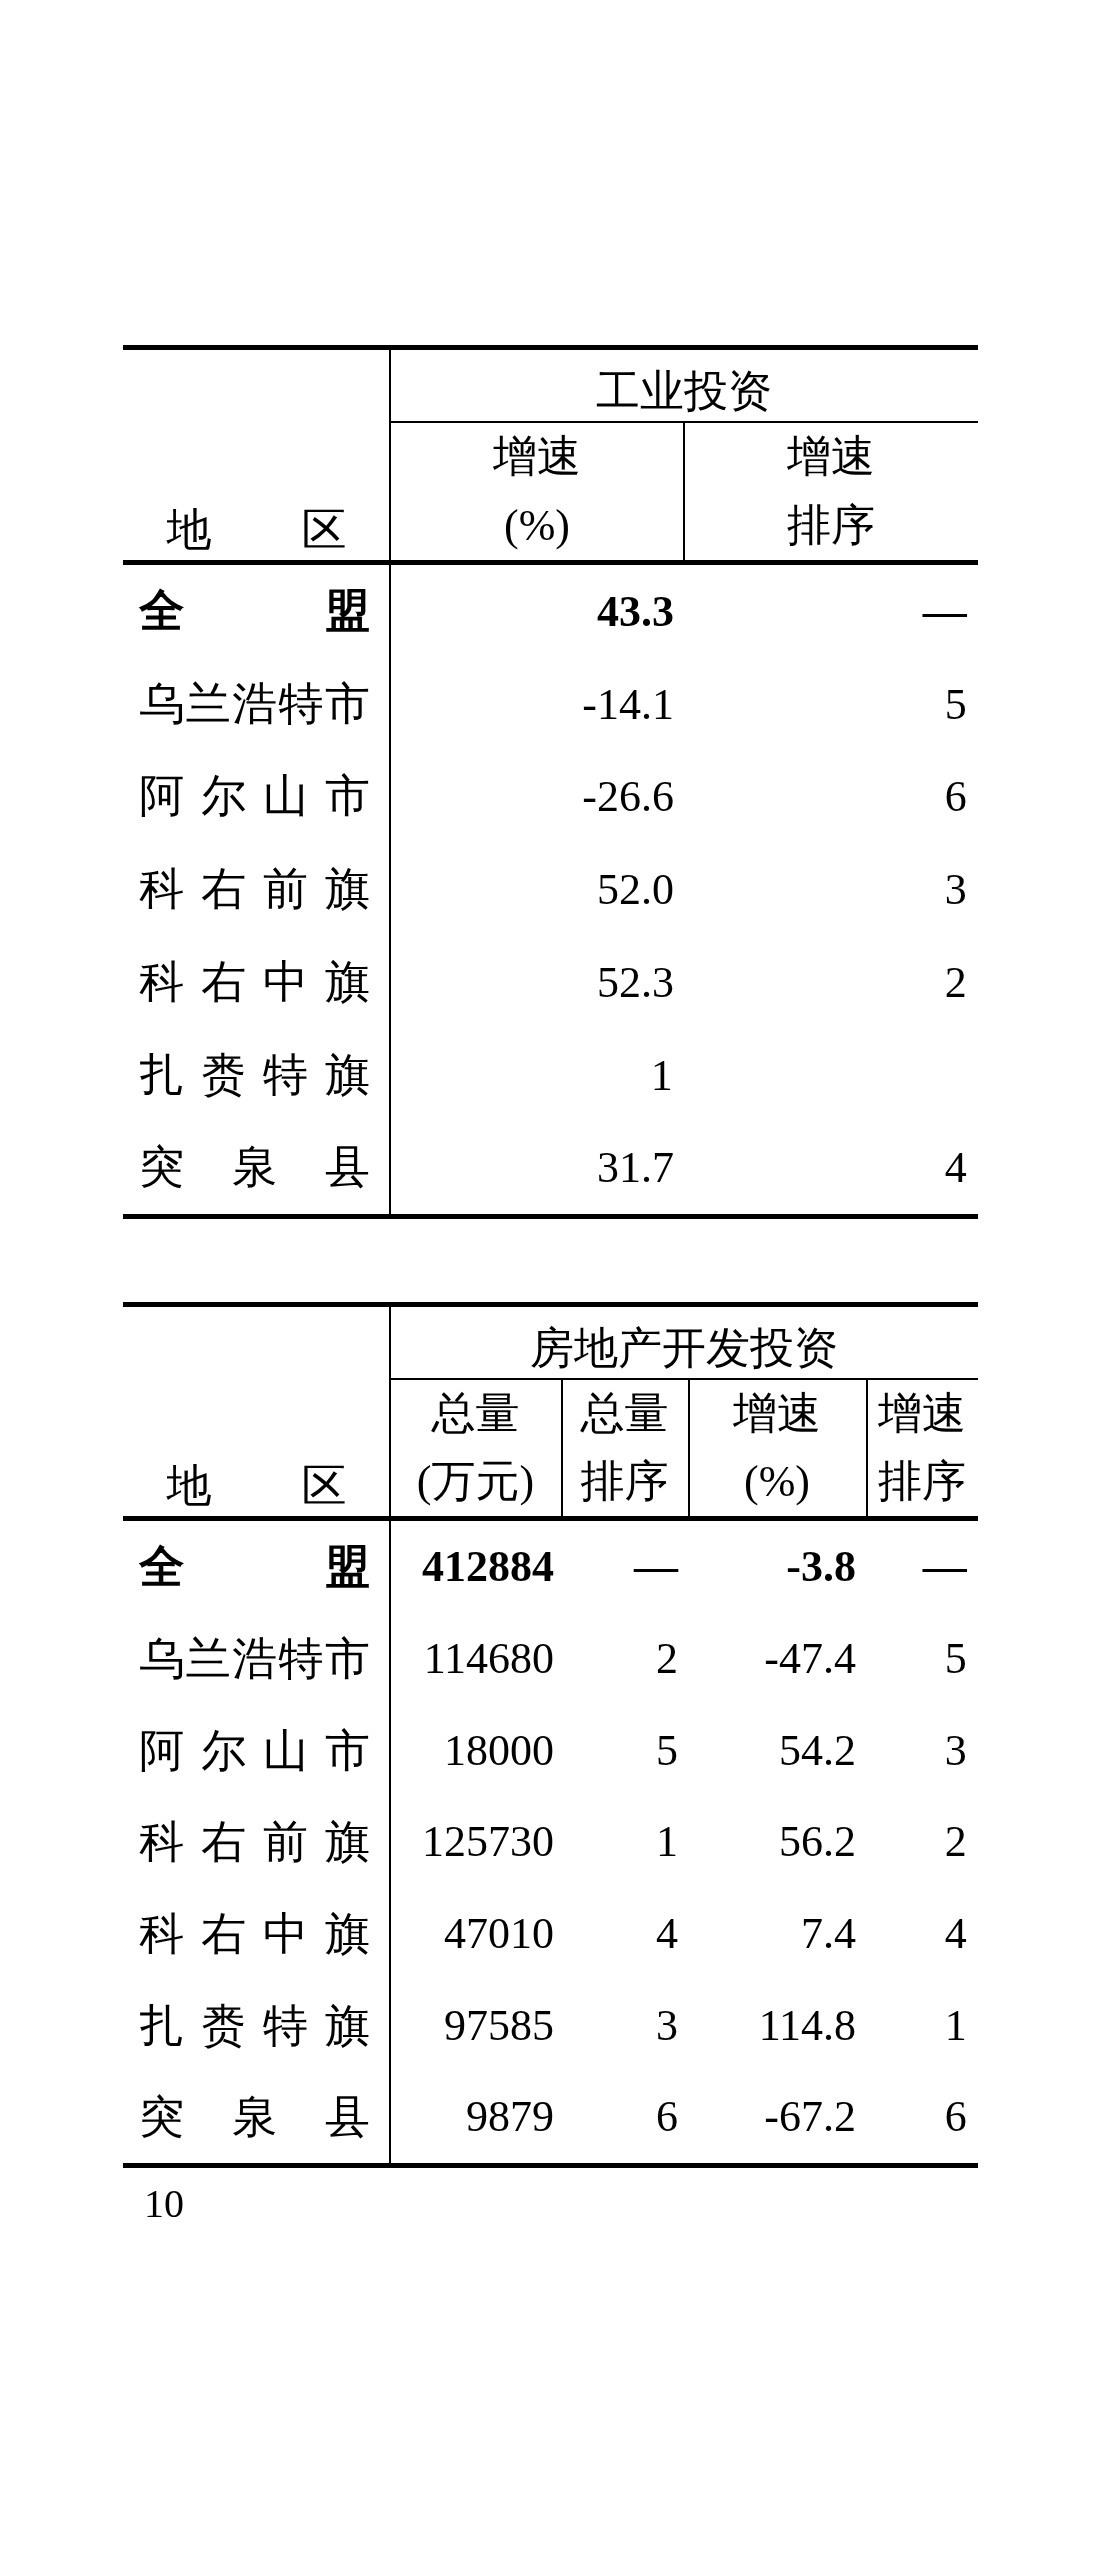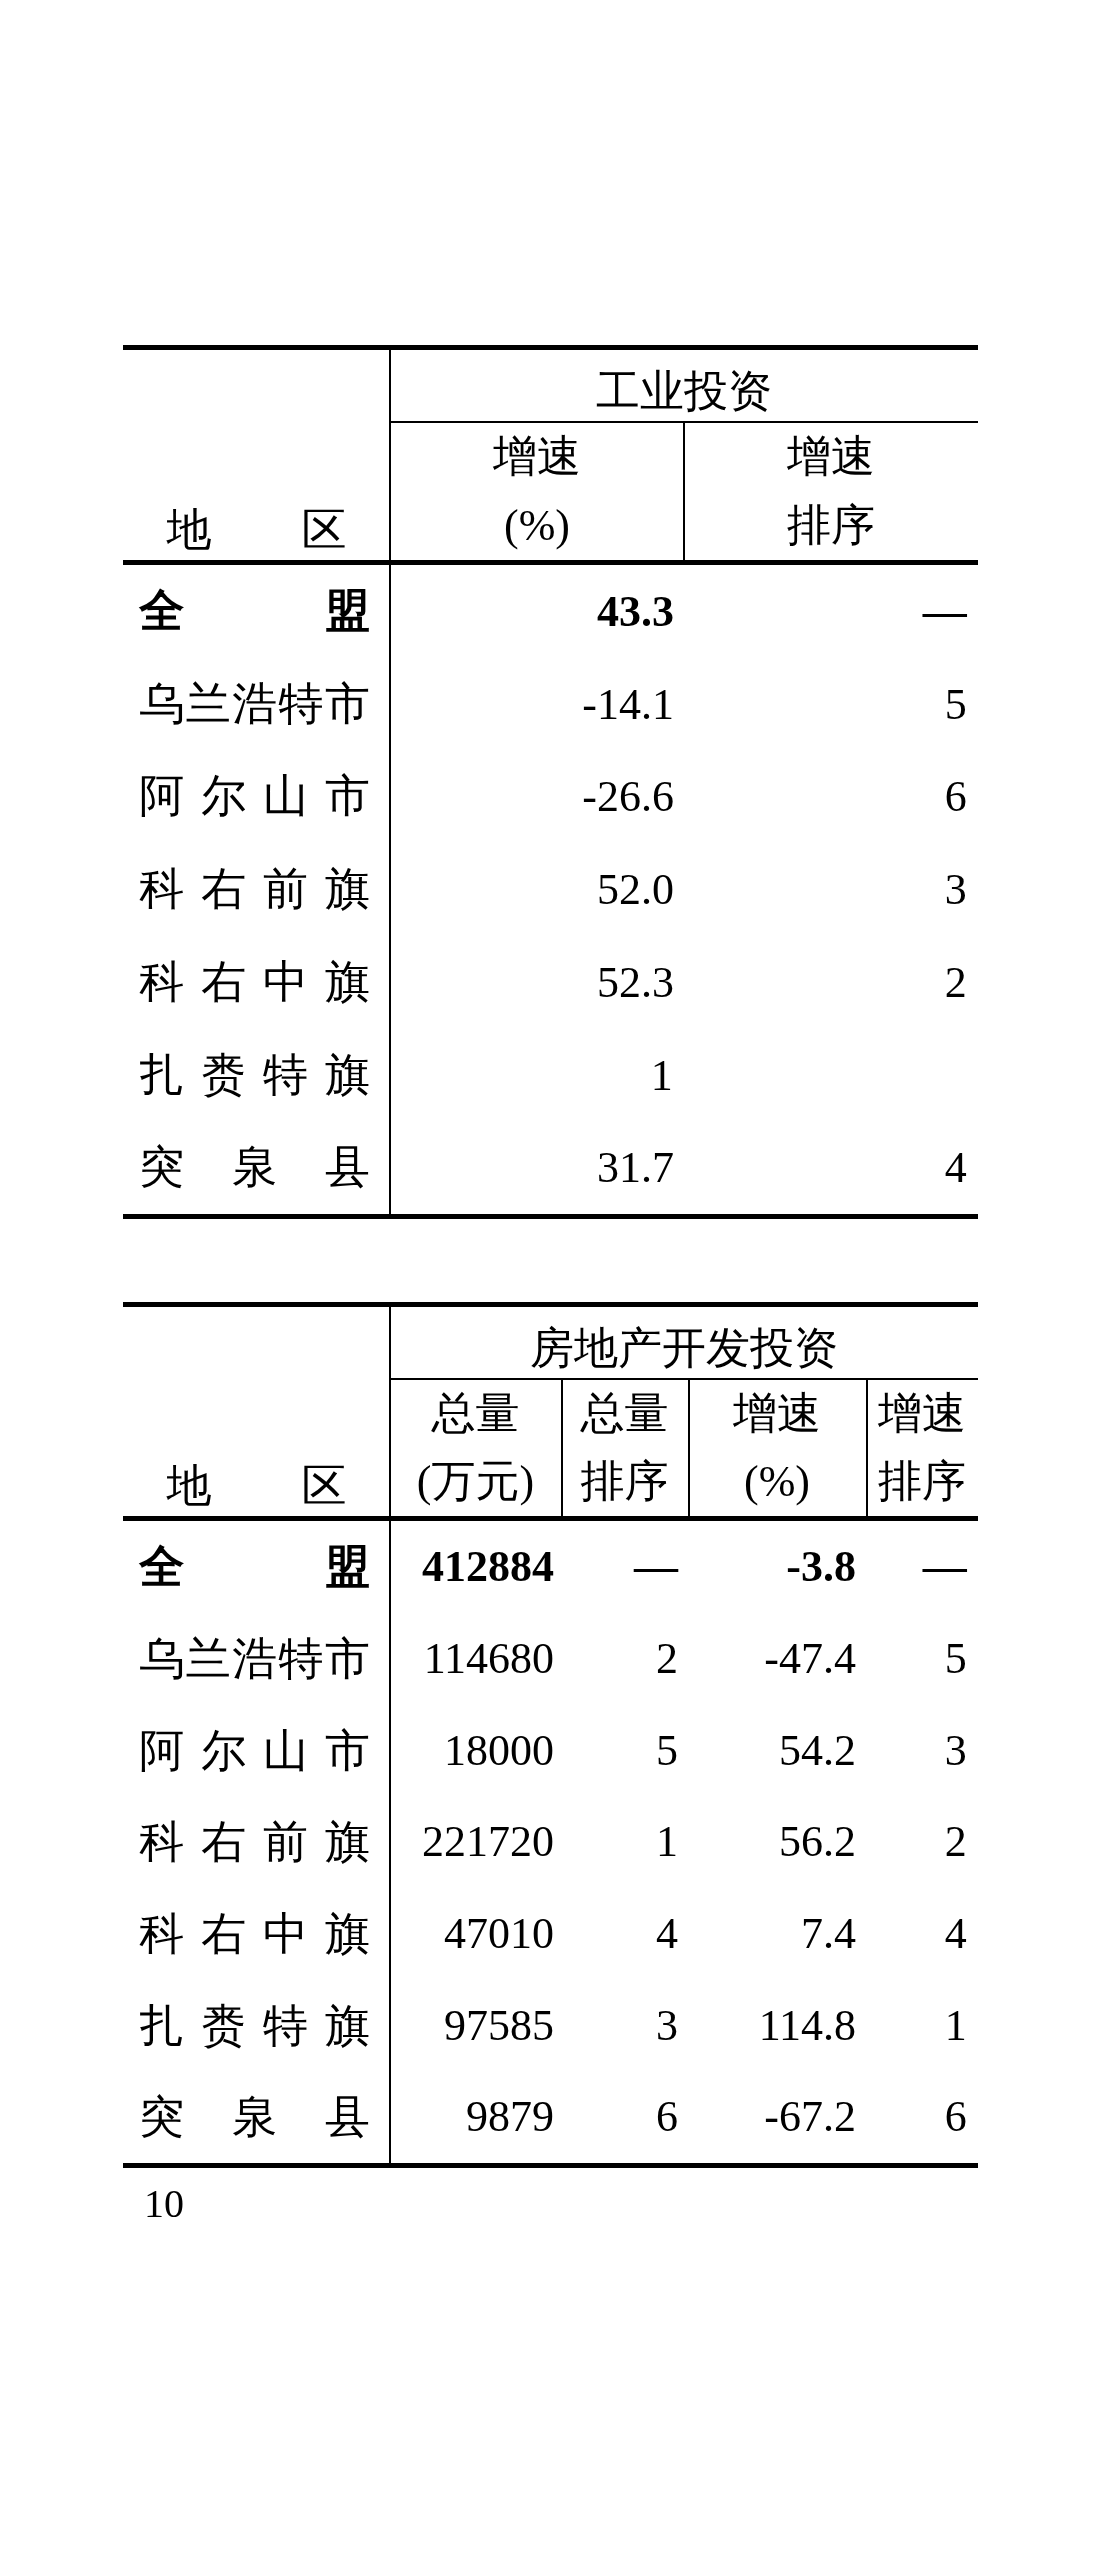--- a/index.html
+++ b/index.html
@@ -232,21 +232,21 @@
         </div>
       <div class="num c1">18000</div>
       <div class="num c2">5</div>
       <div class="num c3">54.2</div>
       <div class="num c4">3</div>
     </div>
     <div class="trow t2-row" style="left:123px; top:1796px;">
       <div class="name">
           <span class="just">科右前旗</span>
         </div>
-      <div class="num c1">221720</div>
+      <div class="num c1">125730</div>
       <div class="num c2">1</div>
       <div class="num c3">56.2</div>
       <div class="num c4">2</div>
     </div>
     <div class="trow t2-row" style="left:123px; top:1888px;">
       <div class="name">
           <span class="just">科右中旗</span>
         </div>
       <div class="num c1">47010</div>
       <div class="num c2">4</div>

